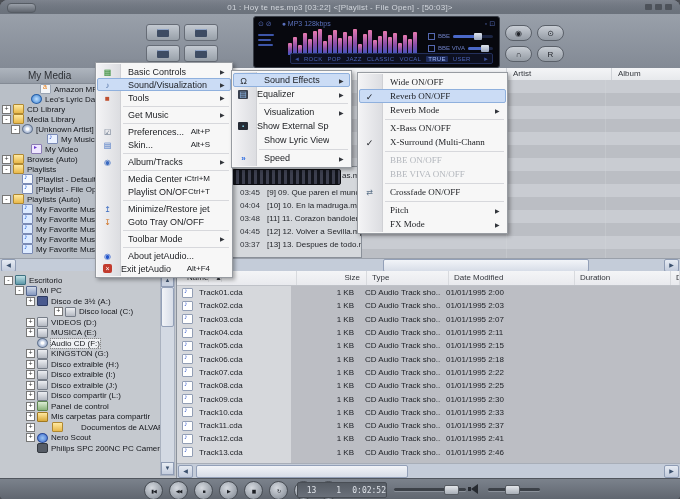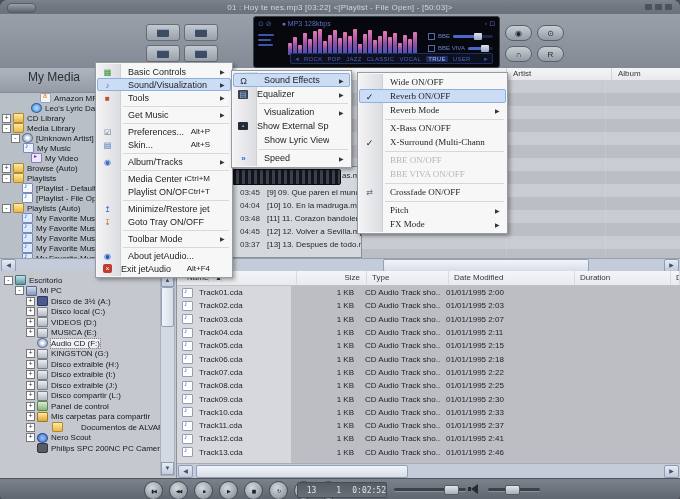--- a/index.html
+++ b/index.html
@@ -38,21 +38,21 @@
     background:#0d1020;border:1px solid #24305c;border-radius:2px;padding:0 3px;font-size:6px;color:#4a62b4;}
   .presets .cap{color:#3b509c;}
   .eqp{letter-spacing:.3px;}
   .eqp.sel{color:#9fb4f0;background:#1c2a5c;padding:0 2px;border-radius:1px;}
   .rnd-grid{position:absolute;left:505px;top:11px;width:60px;height:37px;display:grid;grid-template-columns:27px 27px;grid-template-rows:16px 16px;gap:5px;}
   .rnd{background:linear-gradient(#c9ced5,#949ba4);border:1px solid #5a6069;border-radius:8px;display:flex;align-items:center;justify-content:center;font-size:8px;color:#23262c;}
 
   
   .mc-side{position:absolute;left:0;top:68px;width:95px;height:190px;background:#b9bfc7;border-right:1px solid #8b929c;}
   .mc-side-hd{height:13px;background:linear-gradient(#aeb5be,#949ba5);border-bottom:1px solid #848b95;
-    font-size:12px;color:#2c2f34;padding:2px 0 9px 28px;white-space:nowrap;overflow:hidden;}
+    font-size:10px;color:#2c2f34;padding:2px 0 0 28px;white-space:nowrap;overflow:hidden;}
   .tree{overflow:hidden;}
   .trow{display:flex;align-items:center;white-space:nowrap;overflow:hidden;color:#15171c;}
   .mc-side .trow{height:10px;font-size:8px;}
   .exp{display:inline-block;width:7px;height:7px;line-height:6px;text-align:center;border:1px solid #777;background:#fff;
     font-size:7px;margin-right:2px;flex:none;color:#333;}
   .exp:empty{visibility:hidden;}
   .ic{display:inline-block;width:9px;height:8px;margin-right:3px;flex:none;border-radius:1px;position:relative;font-style:normal;}
   .lbl{overflow:hidden;text-overflow:clip;white-space:nowrap;}
   .trow.sel .lbl{background:#eef0f3;outline:1px dotted #888;}
   
@@ -327,21 +327,21 @@
           <i class="ic i-folder"></i>
           <span class="lbl">Media Library</span>
         </div>
 
         <div class="trow" style="padding-left: 11px;">
           <span class="exp">-</span>
           <i class="ic i-cd"></i>
           <span class="lbl">[Unknown Artist]</span>
         </div>
 
-        <div class="trow" style="padding-left: 12px;">
+        <div class="trow" style="padding-left: 36px;">
           <span class="exp"></span>
           <i class="ic i-music"></i>
           <span class="lbl">My Music</span>
         </div>
 
         <div class="trow" style="padding-left: 20px;">
           <span class="exp"></span>
           <i class="ic i-video"></i>
           <span class="lbl">My Video</span>
         </div>
@@ -472,21 +472,21 @@
           <i class="ic i-computer"></i>
           <span class="lbl">Mi PC</span>
         </div>
 
         <div class="trow" style="padding-left: 24px;">
           <span class="exp">+</span>
           <i class="ic i-floppy"></i>
           <span class="lbl">Disco de 3½ (A:)</span>
         </div>
 
-        <div class="trow" style="padding-left: 24px;">
+        <div class="trow" style="padding-left: 24px; justify-content: center;">
           <span class="exp">+</span>
           <i class="ic i-drive"></i>
           <span class="lbl">Disco local (C:)</span>
         </div>
 
         <div class="trow" style="padding-left: 24px;">
           <span class="exp">+</span>
           <i class="ic i-drive"></i>
           <span class="lbl">VIDEOS (D:)</span>
         </div>

